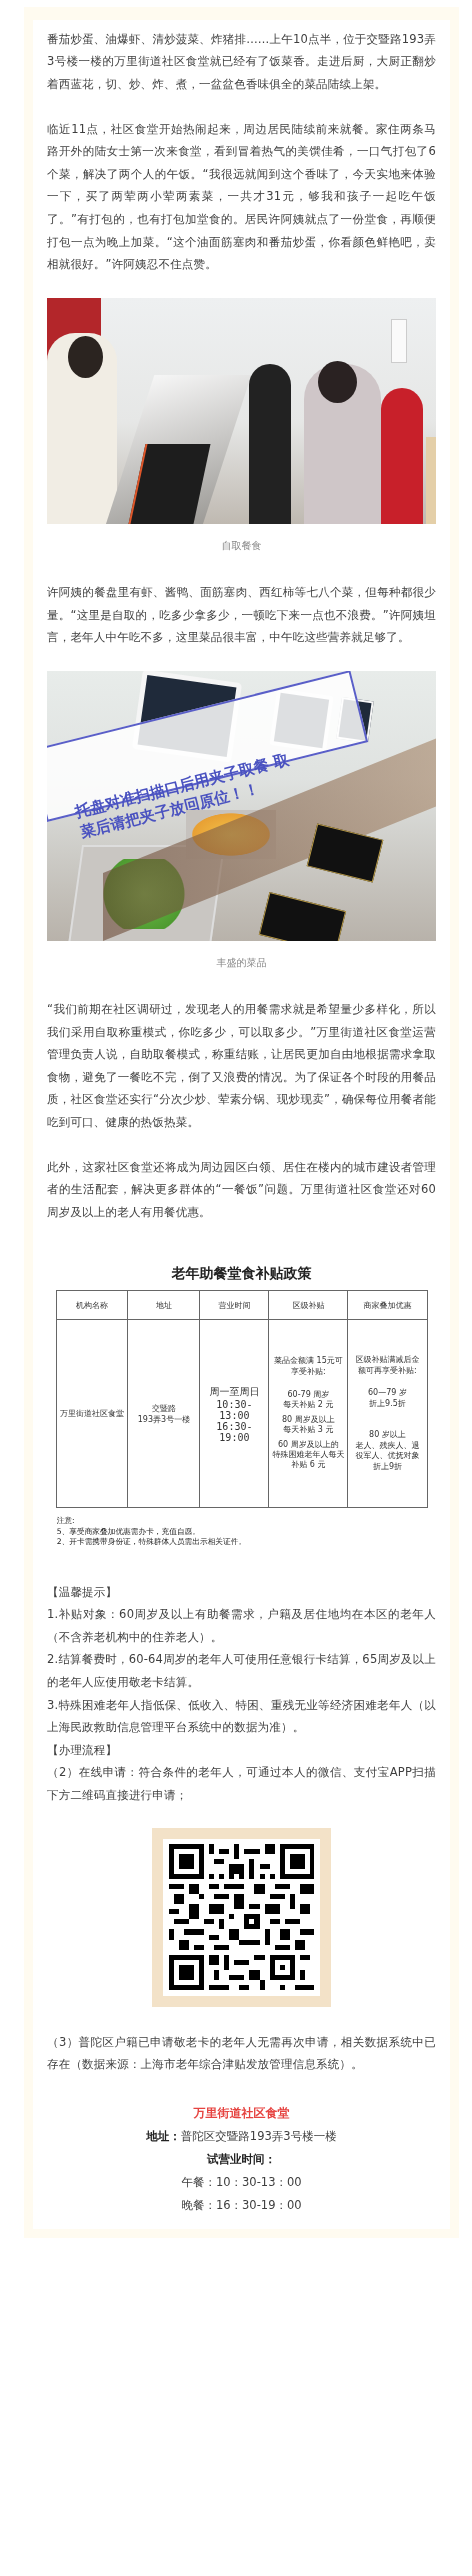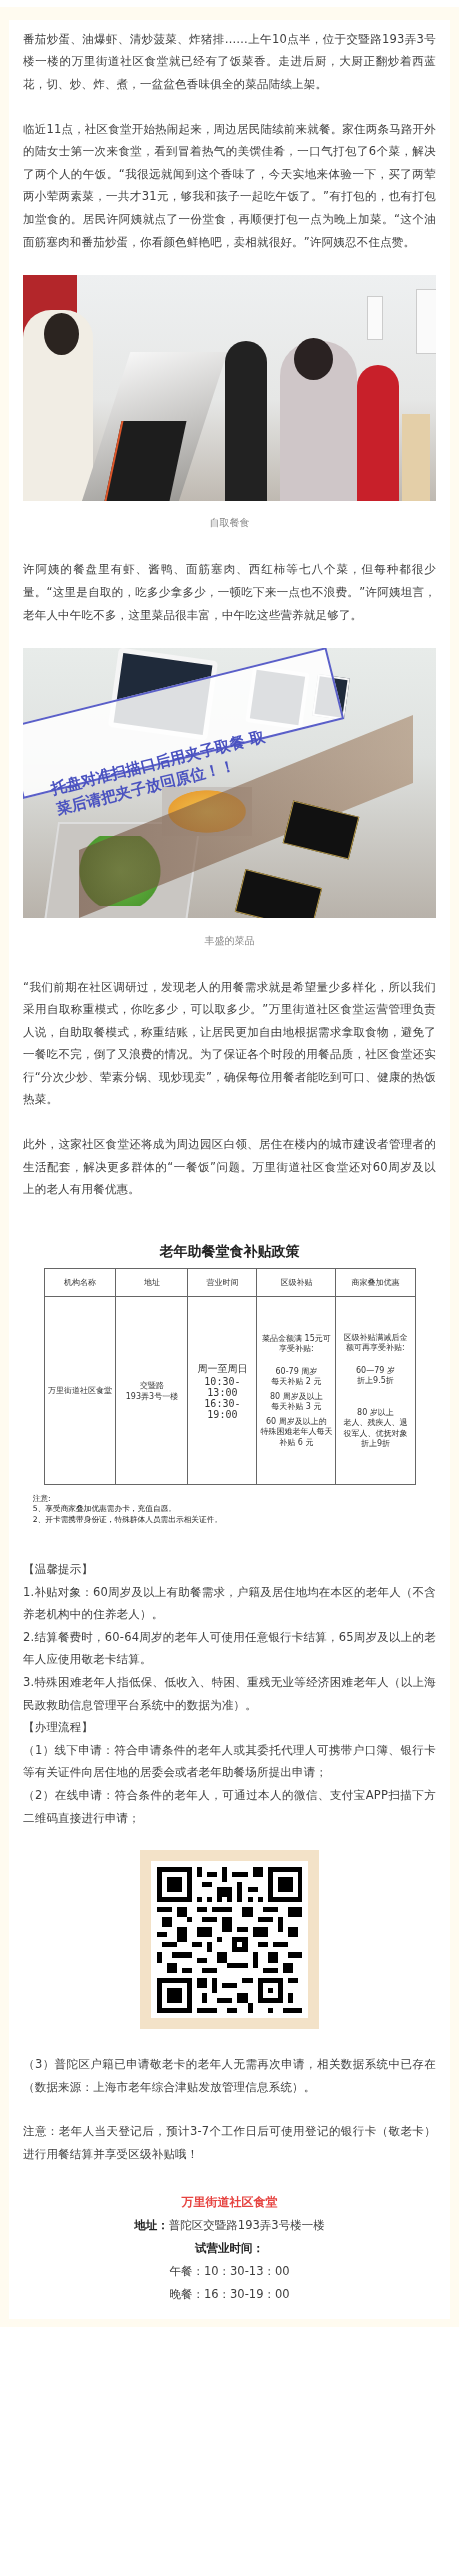--- a/index.html
+++ b/index.html
@@ -1,17 +1,17 @@
 <!DOCTYPE html>
 <html style="font-size:11px"><head>
 <meta charset="utf-8">
 <style>
   html, body { margin: 0; padding: 0; background: #ffffff; }
   body { width: 473px; font-family: "DejaVu Sans", "Liberation Sans", sans-serif; color: #3e3e3e; }
-  .outer { margin: 7px 14px 0 0; background: #fffbf0; padding: 12.5px 9px 8.3px 9px; }
+  .outer { margin: 7px 14px 0 24px; background: #fffbf0; padding: 12.5px 9px 8.3px 9px; }
   .inner { background: #ffffff; padding: 8.3px 14px 7px 14px; }
   .para { font-size: 11.5px; line-height: 22.6px; margin: 0 0 22px 0; text-align: justify; letter-spacing: 0.2px; }
   .para.tight { margin-bottom: 0; }
   .photo { width: 100%; display: block; position: relative; overflow: hidden; }
   .caption { text-align: center; font-size: 10px; color: #888; margin: 15.3px 0 28px 0; }
   
   .photo1 { height: 226px; background: linear-gradient(180deg, #eef0f1 0%, #e6e7e6 55%, #bfb9b1 100%); }
   .photo2 { height: 270px; background: linear-gradient(180deg, #e8ecea 0%, #dfe2e0 40%, #b8b2aa 100%); }
   .ph-shape { position: absolute; }
   
@@ -148,21 +148,20 @@
 
     <div class="tips">
       <p class="para tight">【温馨提示】</p>
       <p class="para tight">1.补贴对象：60周岁及以上有助餐需求，户籍及居住地均在本区的老年人（不含养老机构中的住养老人）。</p>
       <p class="para tight">2.结算餐费时，60-64周岁的老年人可使用任意银行卡结算，65周岁及以上的老年人应使用敬老卡结算。</p>
       <p class="para tight">3.特殊困难老年人指低保、低收入、特困、重残无业等经济困难老年人（以上海民政救助信息管理平台系统中的数据为准）。</p>
     </div>
 
     <div class="process">
       <p class="para tight">【办理流程】</p>
-      <p class="para tight">（1）线下申请：符合申请条件的老年人或其委托代理人可携带户口簿、银行卡等有关证件向居住地的居委会或者老年助餐场所提出申请；</p>
       <p class="para tight">（2）在线申请：符合条件的老年人，可通过本人的微信、支付宝APP扫描下方二维码直接进行申请；</p>
 
       <div class="qr-wrap">
         <div class="qr-inner">
           <svg viewBox="0 0 29 29" shape-rendering="crispEdges">
             <rect width="29" height="29" fill="#fff"></rect>
             <g fill="#000">
               <rect x="0" y="0" width="7" height="7"></rect>
                 <rect x="1" y="1" width="5" height="5" fill="#fff"></rect>
                 <rect x="2" y="2" width="3" height="3"></rect>
@@ -244,21 +243,20 @@
                 <rect x="14" y="28" width="2" height="1"></rect>
                 <rect x="18" y="27" width="1" height="2"></rect>
                 <rect x="22" y="28" width="1" height="1"></rect>
                 <rect x="25" y="28" width="4" height="1"></rect>
             </g>
           </svg>
         </div>
       </div>
 
       <p class="para">（3）普陀区户籍已申请敬老卡的老年人无需再次申请，相关数据系统中已存在（数据来源：上海市老年综合津贴发放管理信息系统）。</p>
-      <p class="para tight">注意：老年人当天登记后，预计3-7个工作日后可使用登记的银行卡（敬老卡）进行用餐结算并享受区级补贴哦！</p>
     </div>
 
     <div class="footer">
       <div class="name">万里街道社区食堂</div>
       <div class="line">
         <b>地址：</b><span>普陀区交暨路193弄3号楼一楼</span>
       </div>
       <div class="line"><b>试营业时间：</b></div>
       <div class="line">午餐：10：30-13：00</div>
       <div class="line">晚餐：16：30-19：00</div>

